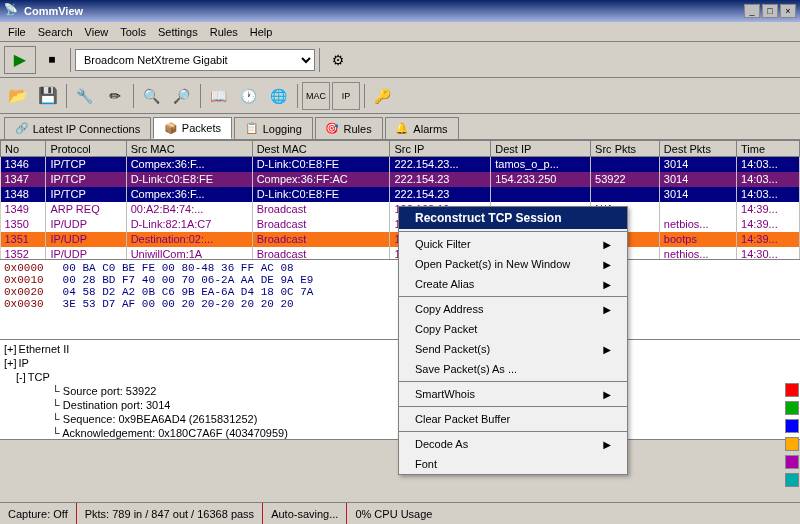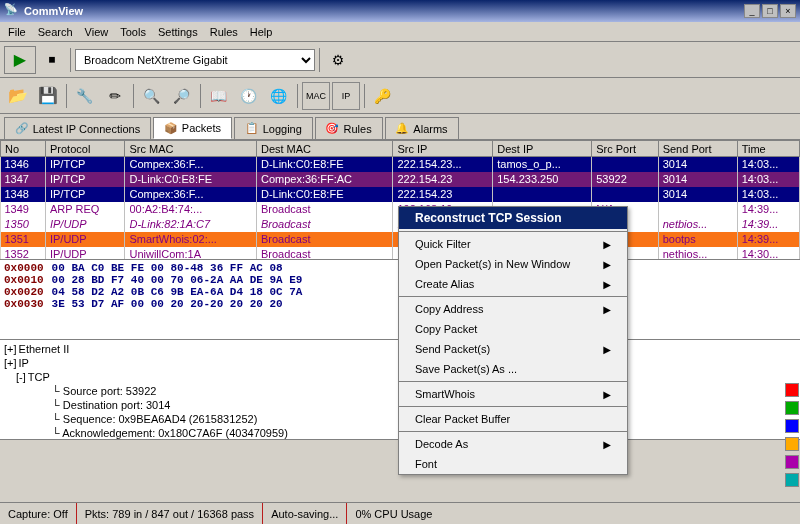--- a/index.html
+++ b/index.html
@@ -146,21 +146,21 @@
     
     .hex-view {
       height: 80px;
       background: white;
       font-family: 'Courier New', monospace;
       font-size: 11px;
       padding: 2px 4px;
       border-bottom: 1px solid #808080;
       overflow: hidden;
     }
-    .hex-line { display: flex; gap: 8px; color: #000; font-weight: bold; }
+    .hex-line { display: flex; gap: 19px; color: #000; }
     .hex-addr { color: #800000; }
     .hex-bytes { color: #000080; }
 
     
     .tree-view {
       height: 100px;
       background: white;
       padding: 2px 4px;
       overflow: hidden;
       font-size: 11px;
@@ -297,22 +297,22 @@
   <div class="packet-table-container" style="position:relative;">
     <table class="packet-table">
       <thead>
         <tr>
           <th>No</th>
           <th>Protocol</th>
           <th>Src MAC</th>
           <th>Dest MAC</th>
           <th>Src IP</th>
           <th>Dest IP</th>
-          <th>Src Port</th>
-          <th>Send Port</th>
+          <th>Src Pkts</th>
+          <th>Dest Pkts</th>
           <th>Time</th>
         </tr>
       </thead>
       <tbody id="packet-tbody">
       <tr style="background: rgb(0, 0, 128); color: white;">
             <td>1346</td>
             <td>IP/TCP</td>
             <td>Compex:36:F...</td>
             <td>D-Link:C0:E8:FE</td>
             <td>222.154.23...</td>
@@ -347,35 +347,35 @@
             <td>1349</td>
             <td>ARP REQ</td>
             <td>00:A2:B4:74:...</td>
             <td>Broadcast</td>
             <td>192.168.19</td>
             <td></td>
             <td>N/A</td>
             <td></td>
             <td>14:39...</td>
           </tr>
-          <tr style="background: white; color: purple; font-style: italic;">
+          <tr style="background: white; color: purple;">
             <td>1350</td>
             <td>IP/UDP</td>
             <td>D-Link:82:1A:C7</td>
             <td>Broadcast</td>
             <td>192.168.20</td>
             <td></td>
             <td>ns</td>
             <td>netbios...</td>
             <td>14:39...</td>
           </tr>
           <tr style="background: #f97316; color: purple;">
             <td>1351</td>
             <td>IP/UDP</td>
-            <td>SmartWhois:02:...</td>
+            <td>Destination:02:...</td>
             <td>Broadcast</td>
             <td>192.168.20</td>
             <td></td>
             <td></td>
             <td>bootps</td>
             <td>14:39...</td>
           </tr>
           <tr style="background: white; color: purple;">
             <td>1352</td>
             <td>IP/UDP</td>

